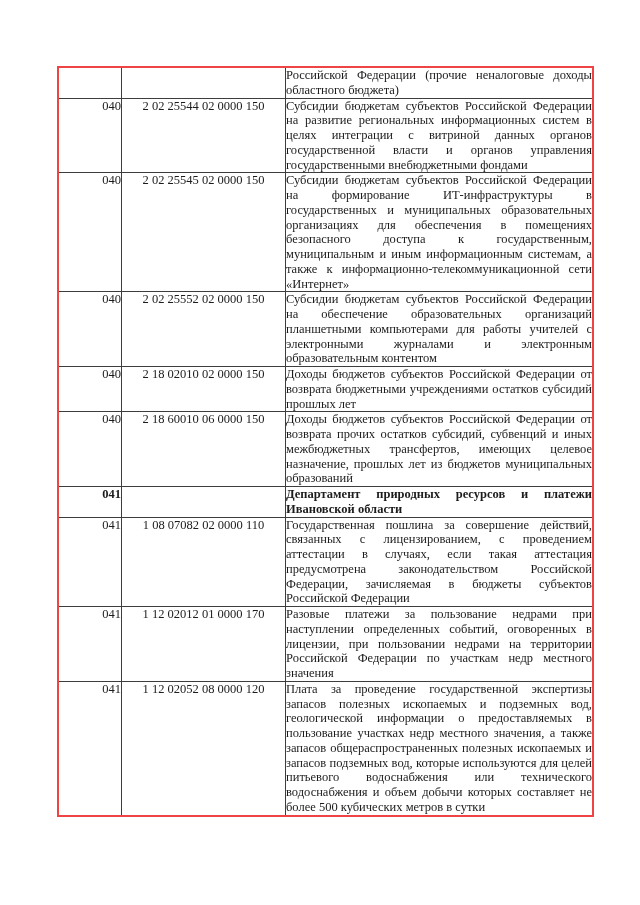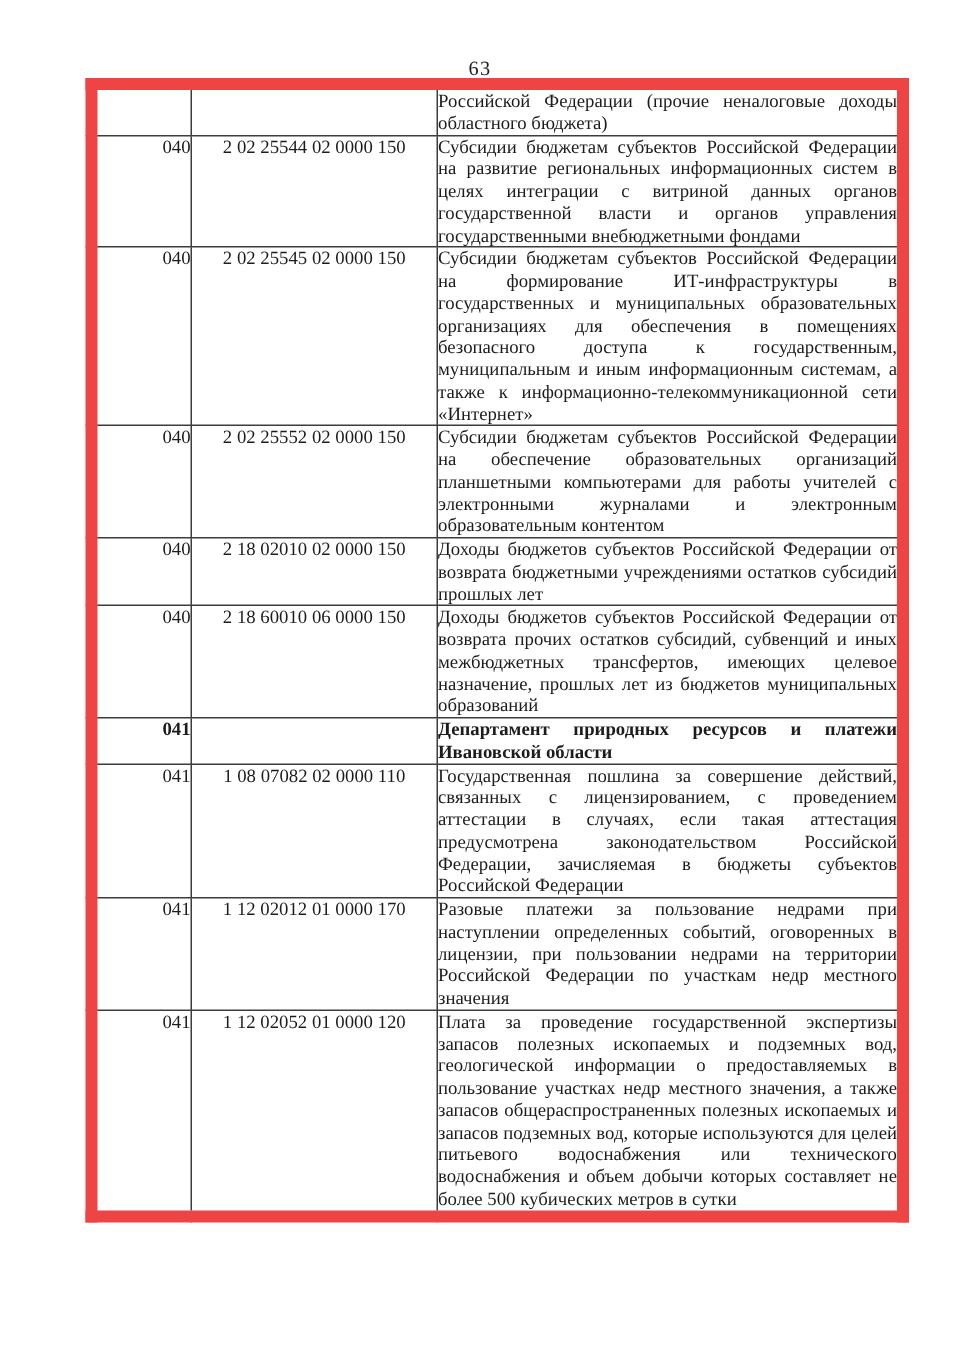--- a/index.html
+++ b/index.html
@@ -20,28 +20,28 @@
     position: absolute;
     top: 38px;
     left: 55px;
     width: 530px;
     text-align: center;
     font-size: 13.5px;
     letter-spacing: 1px;
   }
   table.budget-table {
     position: absolute;
-    top: 52px;
+    top: 66px;
     left: 57px;
     width: 531px;
     border-collapse: collapse;
     table-layout: fixed;
     font-size: 12.5px;
     line-height: 1.18;
-    border: 8px solid #ef4444;
+    border: 2px solid #ef4444;
   }
   table.budget-table td {
     border: 1px solid #3d3d3d;
     vertical-align: top;
     padding: 0;
     overflow: hidden;
   }
   td.col-admin {
     width: 62px;
     text-align: right;
@@ -60,21 +60,20 @@
   }
   tr.group-header td {
     font-weight: bold;
   }
 </style>
 </head>
 <body>
 
 <div class="page">
 
-  <div class="page-number">63</div>
 
   <table class="budget-table">
     <tbody>
       <tr>
         <td class="col-admin"></td>
         <td class="col-code"></td>
         <td class="col-desc">Российской Федерации (прочие неналоговые доходы областного бюджета)</td>
       </tr>
       <tr>
         <td class="col-admin">040</td>
@@ -111,19 +110,19 @@
         <td class="col-code">1 08 07082 02 0000 110</td>
         <td class="col-desc">Государственная пошлина за совершение действий, связанных с лицензированием, с проведением аттестации в случаях, если такая аттестация предусмотрена законодательством Российской Федерации, зачисляемая в бюджеты субъектов Российской Федерации</td>
       </tr>
       <tr>
         <td class="col-admin">041</td>
         <td class="col-code">1 12 02012 01 0000 170</td>
         <td class="col-desc">Разовые платежи за пользование недрами при наступлении определенных событий, оговоренных в лицензии, при пользовании недрами на территории Российской Федерации по участкам недр местного значения</td>
       </tr>
       <tr>
         <td class="col-admin">041</td>
-        <td class="col-code">1 12 02052 01 0000 120</td>
+        <td class="col-code">1 12 02052 08 0000 120</td>
         <td class="col-desc">Плата за проведение государственной экспертизы запасов полезных ископаемых и подземных вод, геологической информации о предоставляемых в пользование участках недр местного значения, а также запасов общераспространенных полезных ископаемых и запасов подземных вод, которые используются для целей питьевого водоснабжения или технического водоснабжения и объем добычи которых составляет не более 500 кубических метров в сутки</td>
       </tr>
     </tbody>
   </table>
 
 </div>
 
 </body></html>

